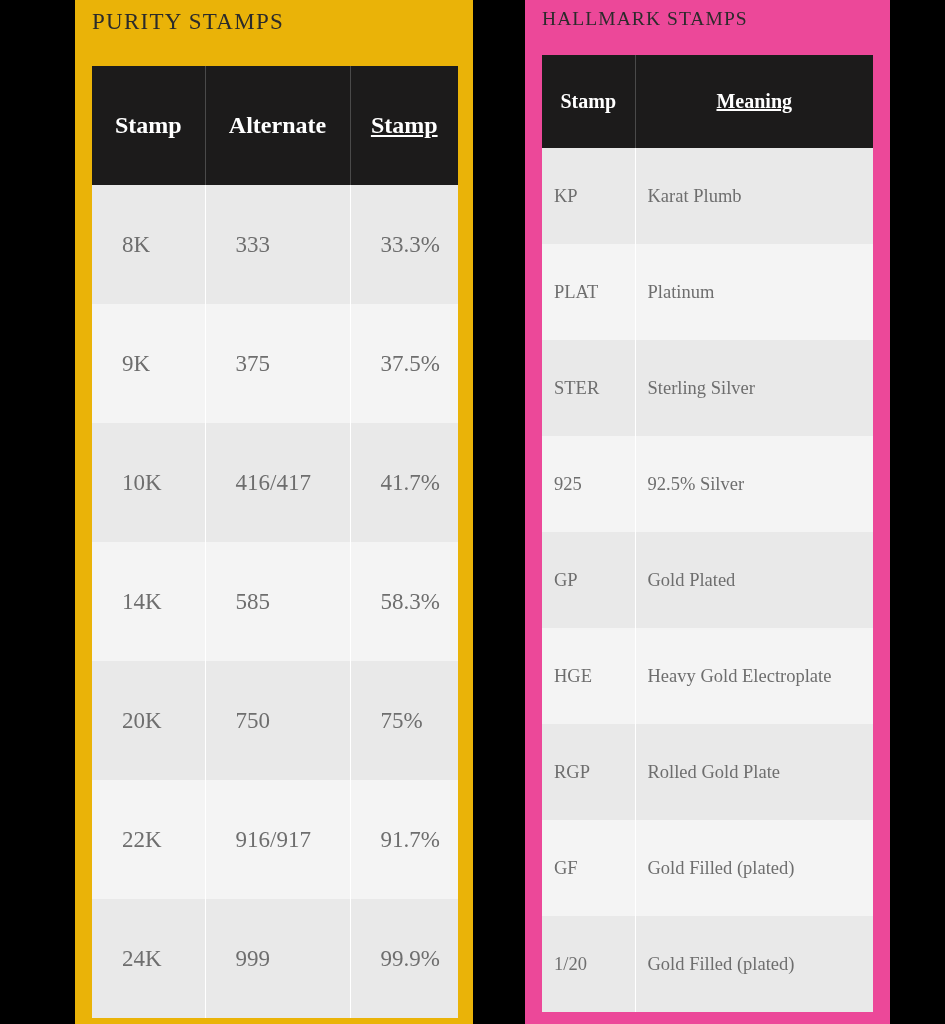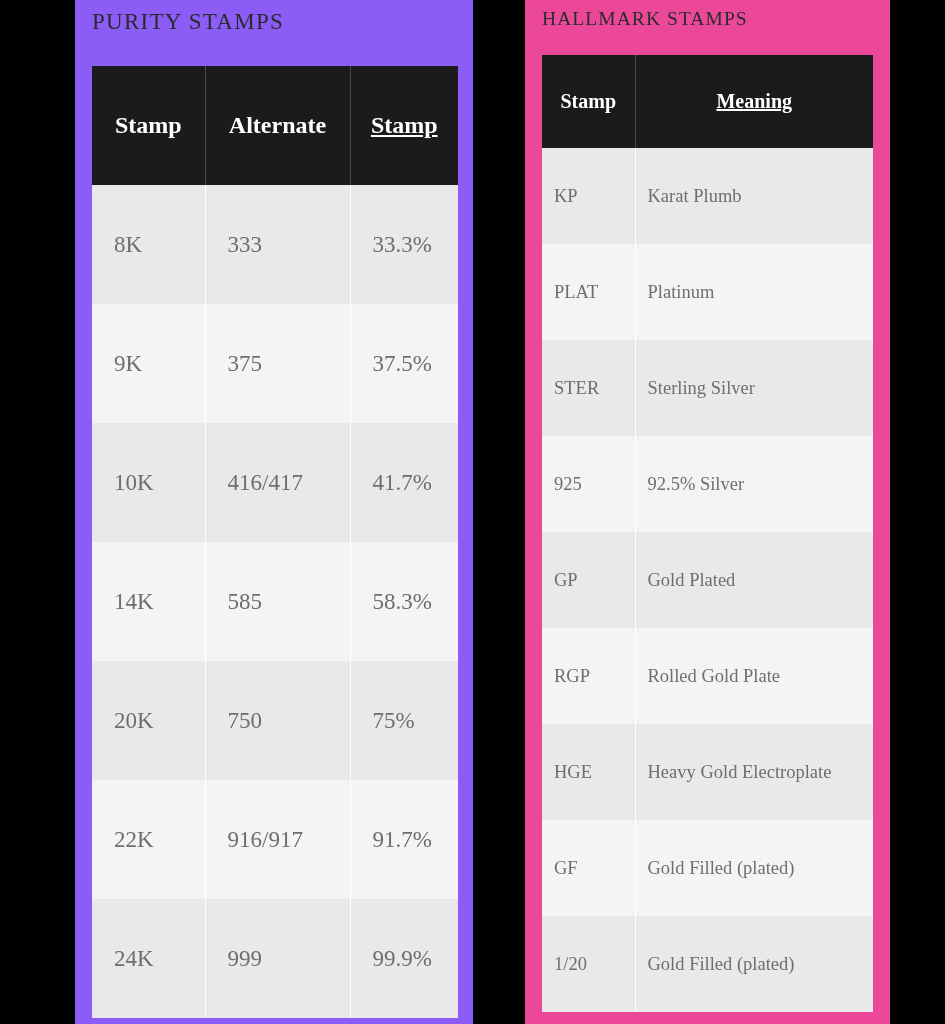--- a/index.html
+++ b/index.html
@@ -20,21 +20,21 @@
     background: #000000;
   }
 
   
   .panel-left {
     position: absolute;
     left: 75px;
     top: 0;
     width: 398px;
     height: 1024px;
-    background: #8b5cf6;
+    background: #eab308;
   }
 
   
   .panel-right {
     position: absolute;
     left: 525px;
     top: 0;
     width: 365px;
     height: 1024px;
     background: #ec4899;
@@ -94,21 +94,21 @@
   table.stamp-table tbody tr:nth-child(odd)  td { background: #e9e9e9; }
   table.stamp-table tbody tr:nth-child(even) td { background: #f4f4f4; }
 
   
   #purity-table {
     left: 17px;
     top: 66px;
     width: 366px;
   }
   #purity-table th { height: 119px; font-size: 24px; }
-  #purity-table td { height: 119px; font-size: 23px; padding-left: 22px; }
+  #purity-table td { height: 119px; font-size: 23px; padding-left: 30px; }
   #purity-table col.c-stamp { width: 113px; }
   #purity-table col.c-alt   { width: 145px; }
   #purity-table col.c-pur   { width: 108px; }
 
   
   #hallmark-table {
     left: 17px;
     top: 55px;
     width: 331px;
   }
@@ -209,26 +209,26 @@
         </tr>
         <tr>
           <td>925</td>
           <td>92.5% Silver</td>
         </tr>
         <tr>
           <td>GP</td>
           <td>Gold Plated</td>
         </tr>
         <tr>
+          <td>HGE</td>
+          <td>Heavy Gold Electroplate</td>
+        </tr>
+        <tr>
           <td>RGP</td>
           <td>Rolled Gold Plate</td>
-        </tr>
-        <tr>
-          <td>HGE</td>
-          <td>Heavy Gold Electroplate</td>
         </tr>
         <tr>
           <td>GF</td>
           <td>Gold Filled (plated)</td>
         </tr>
         <tr>
           <td>1/20</td>
           <td>Gold Filled (plated)</td>
         </tr>
       </tbody>

